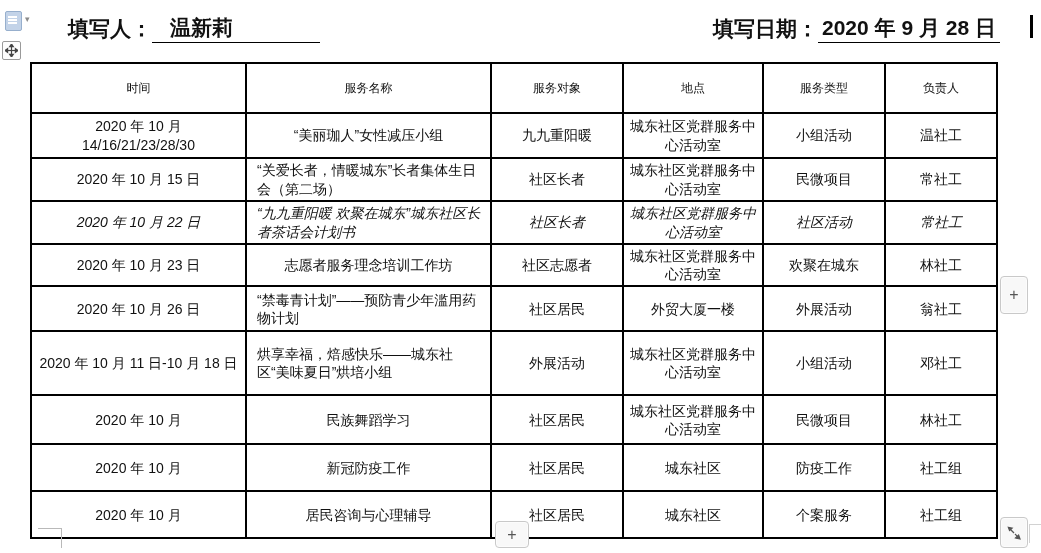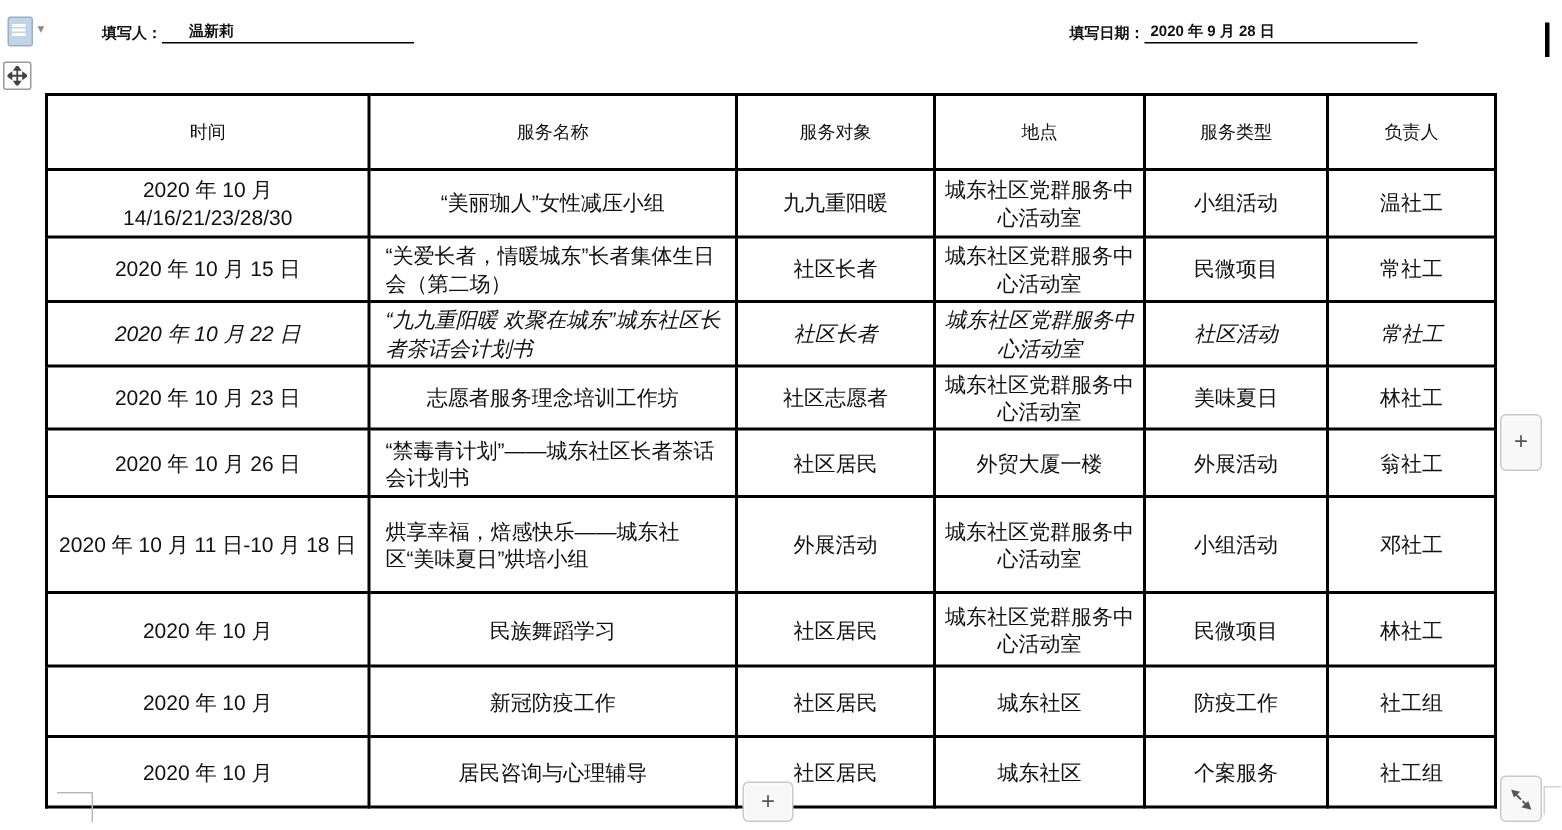--- a/index.html
+++ b/index.html
@@ -9,21 +9,21 @@
   
   .paste-wrap{position:absolute;left:5px;top:11px;width:34px;height:20px;cursor:pointer;}
   .paste-doc{position:absolute;left:0;top:0;width:15px;height:18px;background:#c3d3e8;border:1px solid #97afcd;border-radius:2px;}
   .paste-doc::before{content:"";position:absolute;left:2px;top:4px;width:9px;height:1.5px;background:#fff;box-shadow:0 3px 0 #fff,0 6px 0 #fff;}
   .paste-caret{position:absolute;left:20px;top:3px;font-size:9px;color:#8a8a8a;}
 
   
   .move-handle{position:absolute;left:2px;top:41px;width:17px;height:17px;border:1px solid #9a9a9a;border-radius:2px;background:#fdfdfd;display:flex;align-items:center;justify-content:center;cursor:move;}
 
   
-  .field{position:absolute;top:14px;font-size:10px;font-weight:700;white-space:nowrap;}
+  .field{position:absolute;top:14px;font-size:21px;font-weight:700;white-space:nowrap;}
   .field-filler{left:68px;}
   .field-date{left:713px;}
   .uline{display:inline-block;border-bottom:1.6px solid #000;font-weight:700;vertical-align:bottom;}
   .uline-filler{min-width:150px;padding-left:18px;}
   .uline-date{min-width:178px;padding-left:4px;}
 
   
   .text-cursor{position:absolute;left:1030px;top:15px;width:2.5px;height:23px;background:#000;}
 
   
@@ -122,26 +122,26 @@
           <td class="target">社区长者</td>
           <td class="location">城东社区党群服务中心活动室</td>
           <td class="type">社区活动</td>
           <td class="person">常社工</td>
         </tr>
         <tr style="height: 38px;">
           <td class="time">2020 年 10 月 23 日</td>
           <td class="name">志愿者服务理念培训工作坊</td>
           <td class="target">社区志愿者</td>
           <td class="location">城东社区党群服务中心活动室</td>
-          <td class="type">美味夏日</td>
+          <td class="type">欢聚在城东</td>
           <td class="person">林社工</td>
         </tr>
         <tr style="height: 45px; padding-left: 23px;">
           <td class="time">2020 年 10 月 26 日</td>
-          <td class="name left">“禁毒青计划”——城东社区长者茶话会计划书</td>
+          <td class="name left">“禁毒青计划”——预防青少年滥用药物计划</td>
           <td class="target">社区居民</td>
           <td class="location">外贸大厦一楼</td>
           <td class="type">外展活动</td>
           <td class="person">翁社工</td>
         </tr>
         <tr style="height: 64px;">
           <td class="time">2020 年 10 月 11 日-10 月 18 日</td>
           <td class="name left">烘享幸福，焙感快乐——城东社区“美味夏日”烘培小组</td>
           <td class="target">外展活动</td>
           <td class="location">城东社区党群服务中心活动室</td>

